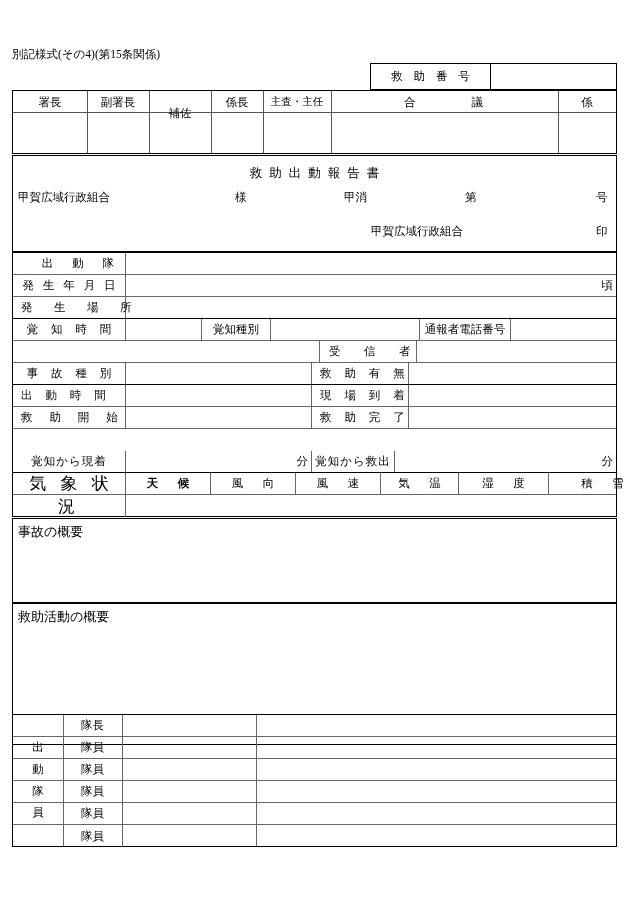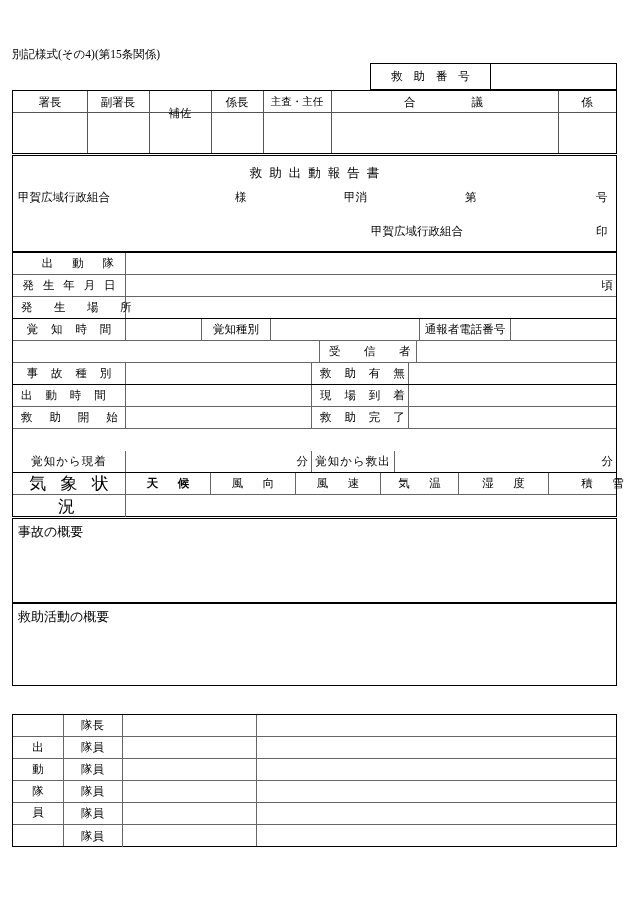--- a/index.html
+++ b/index.html
@@ -394,21 +394,21 @@
       <div class="cell cen" style="left:556px;width:67px;letter-spacing:4px;text-indent:4px;">積　雪</div>
     </div>
 
   </div>
 
   <div class="narr" style="top:518px;height:85px;">
     <div class="cap">事故の概要</div>
     <div class="abs" style="left:5px;top:24px;right:5px;bottom:4px;font-size:11.5px;white-space:pre-wrap;"></div>
   </div>
 
-  <div class="narr" style="top:603px;height:83px;">
+  <div class="narr" style="top:603px;height:142px;">
     <div class="cap">救助活動の概要</div>
     <div class="abs" style="left:5px;top:24px;right:5px;bottom:4px;font-size:11.5px;white-space:pre-wrap;"></div>
   </div>
 
   <div class="crew">
     <div class="left-v"></div>
     <div class="mid-v"></div>
 
     <div class="vlabel">
       <span>出</span>

